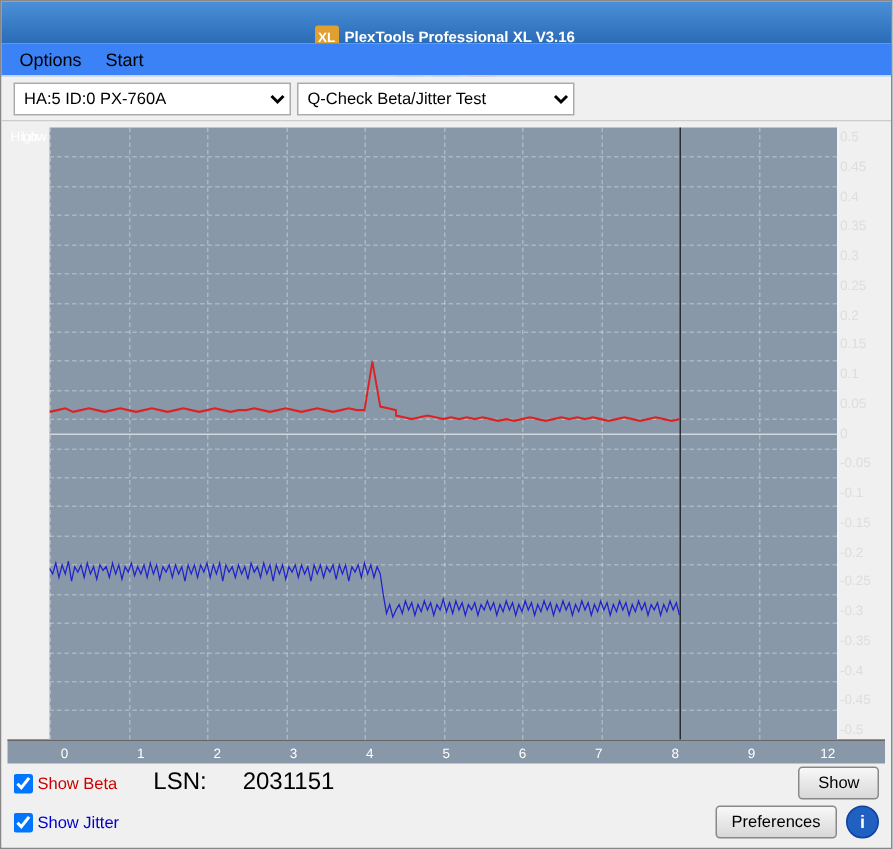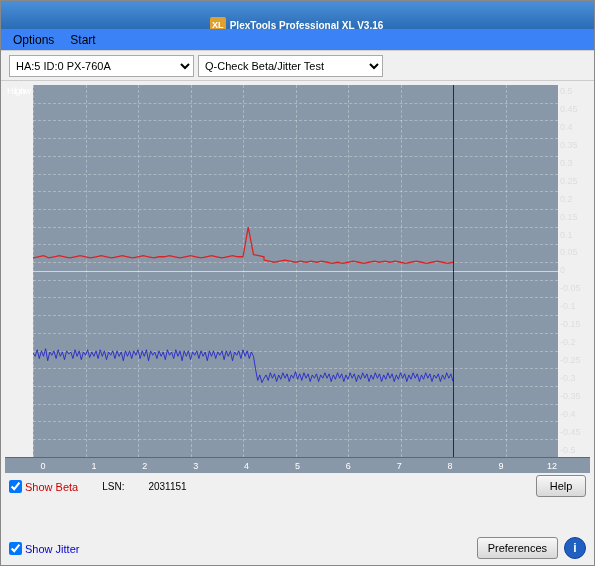--- a/index.html
+++ b/index.html
@@ -216,21 +216,21 @@
       display: flex;
       align-items: flex-end;
       gap: 3px;
     }
     .checkbox-wrap input[type=checkbox] {
       width: 13px; height: 13px;
     }
     .checkbox-label-beta { color: #cc0000; font-size: 11px; }
     .checkbox-label-jitter { color: #0000cc; font-size: 11px; }
     .lsn-text {
-      font-size: 10px;
+      font-size: 16px;
       color: #000;
       margin-left: 16px;
     }
     .start-btn {
       margin-left: auto;
       height: 22px;
       min-width: 50px;
       background: linear-gradient(to bottom, #f8f8f8, #d8d8d8);
       border: 1px solid #888;
       border-radius: 3px;
@@ -241,21 +241,20 @@
 
     
     .bottom-row {
       height: 26px;
       display: flex;
       align-items: center;
       justify-content: flex-end;
       padding: 0 4px;
       gap: 6px;
       flex-shrink: 0;
-      margin-top: 36px;
     }
     .pref-btn {
       height: 22px;
       background: linear-gradient(to bottom, #f8f8f8, #d8d8d8);
       border: 1px solid #888;
       border-radius: 3px;
       font-size: 11px;
       cursor: pointer;
       padding: 0 10px;
     }
@@ -456,21 +455,21 @@
       </div>
     </div>
 
     <div class="controls-row">
       <div class="checkbox-wrap">
         <input type="checkbox" checked="" style="">
         <span class="checkbox-label-beta">Show Beta</span>
       </div>
       <span class="lsn-text">LSN:</span>
       <span class="lsn-text">2031151</span>
-      <button class="start-btn">Help</button>
+      <button class="start-btn">Show</button>
     </div>
 
     <div class="bottom-row">
       <div class="checkbox-wrap" style="margin-right:auto;">
         <input type="checkbox" checked="" style="">
         <span class="checkbox-label-jitter">Show Jitter</span>
       </div>
       <button class="pref-btn">Preferences</button>
       <div class="info-btn">i</div>
     </div>

